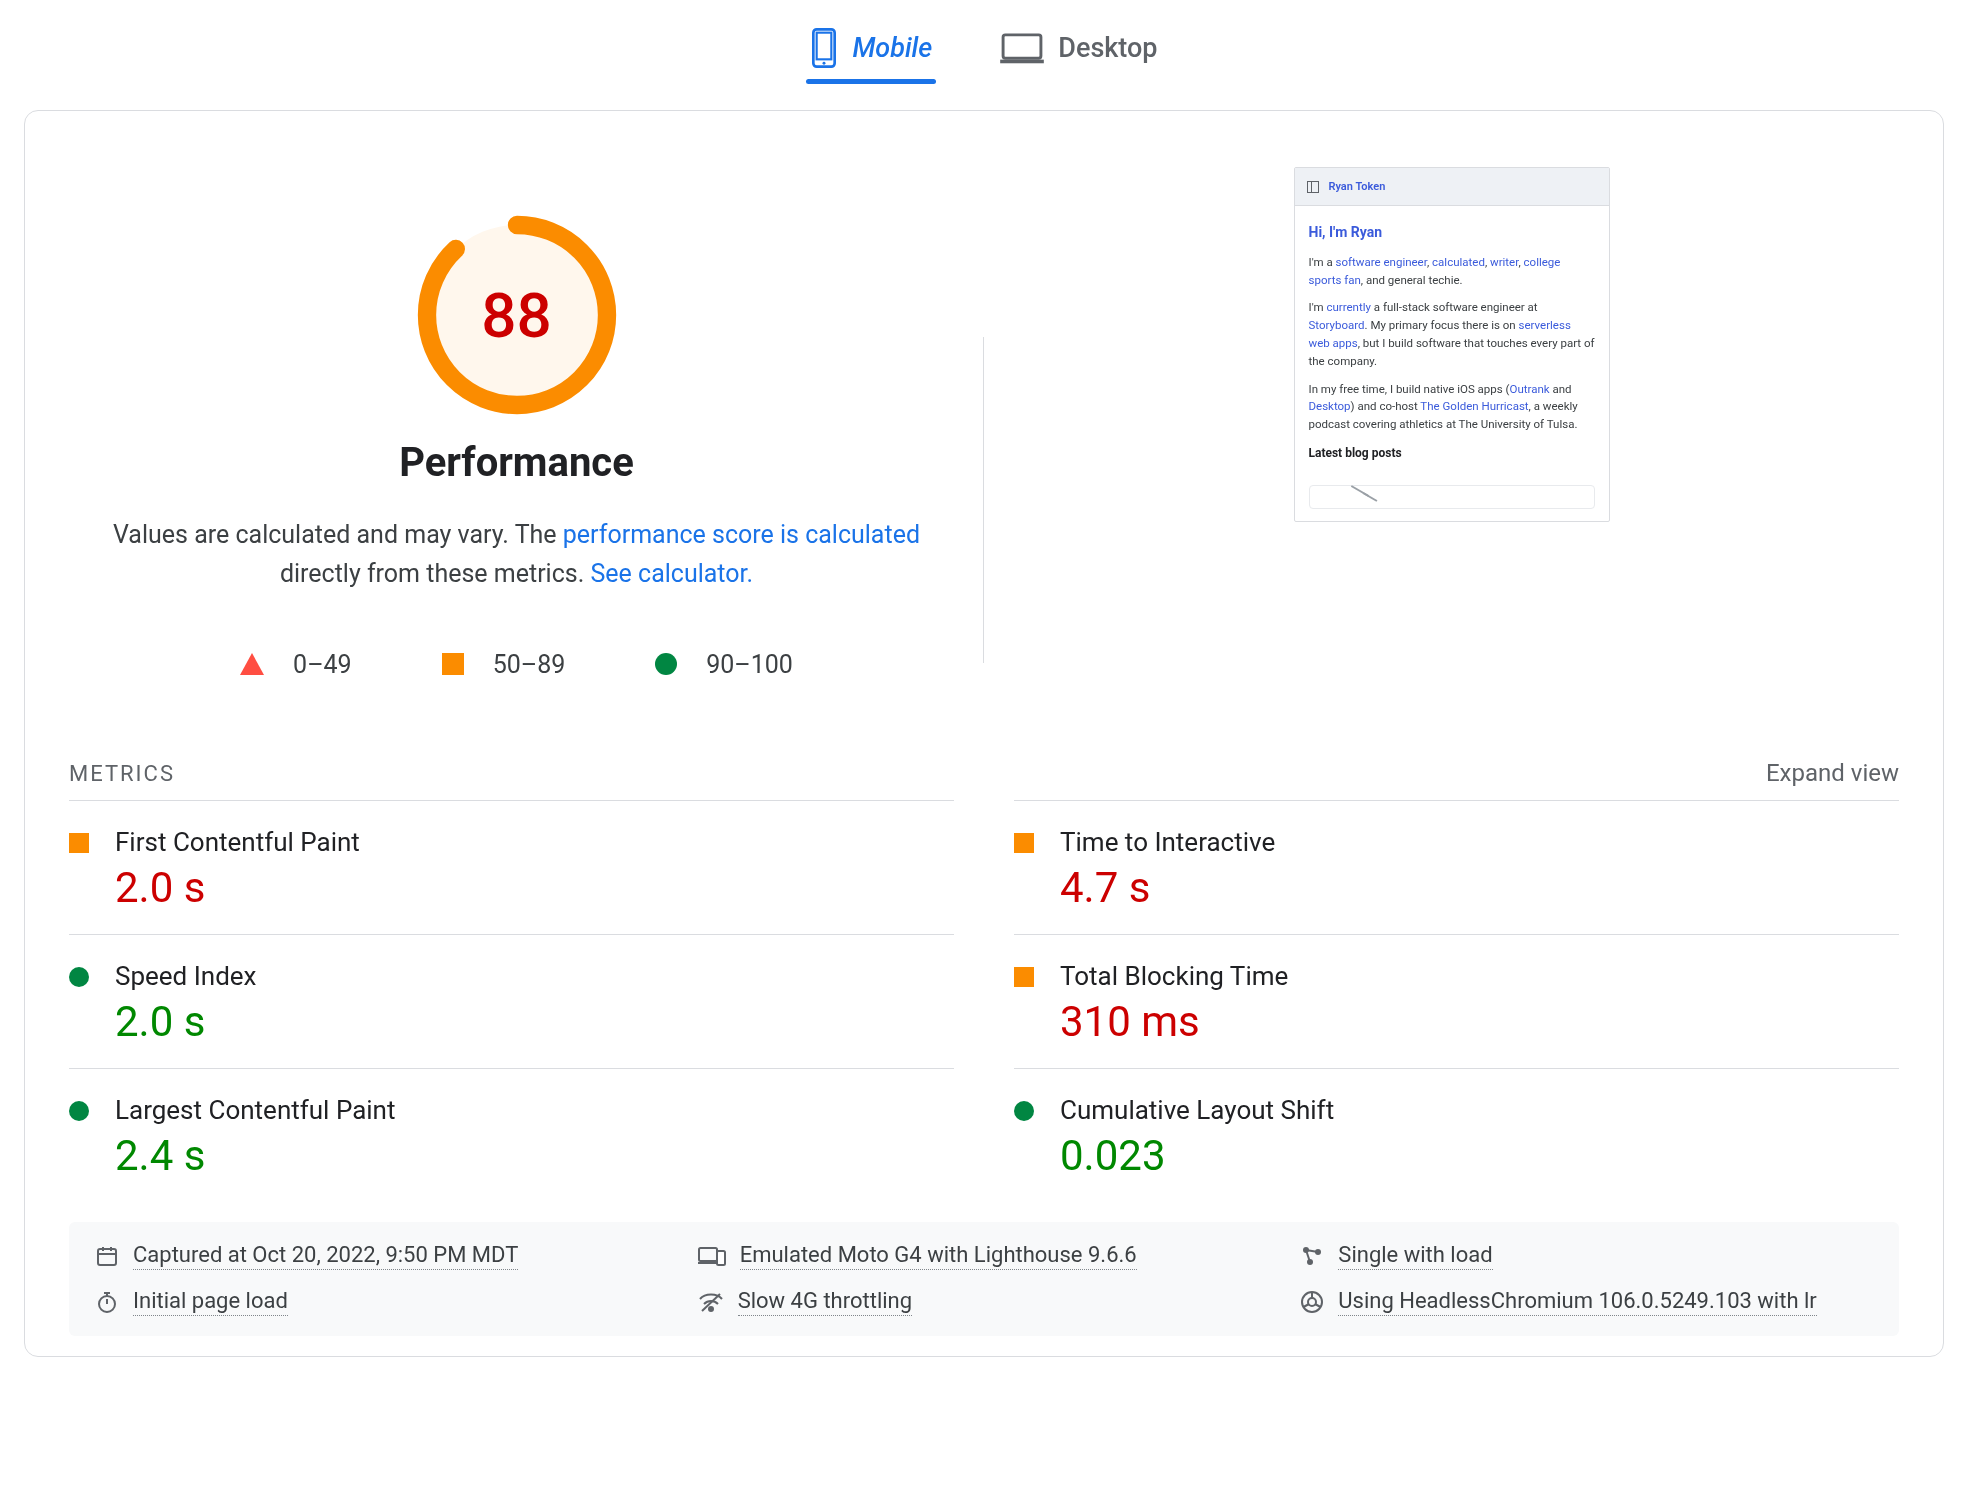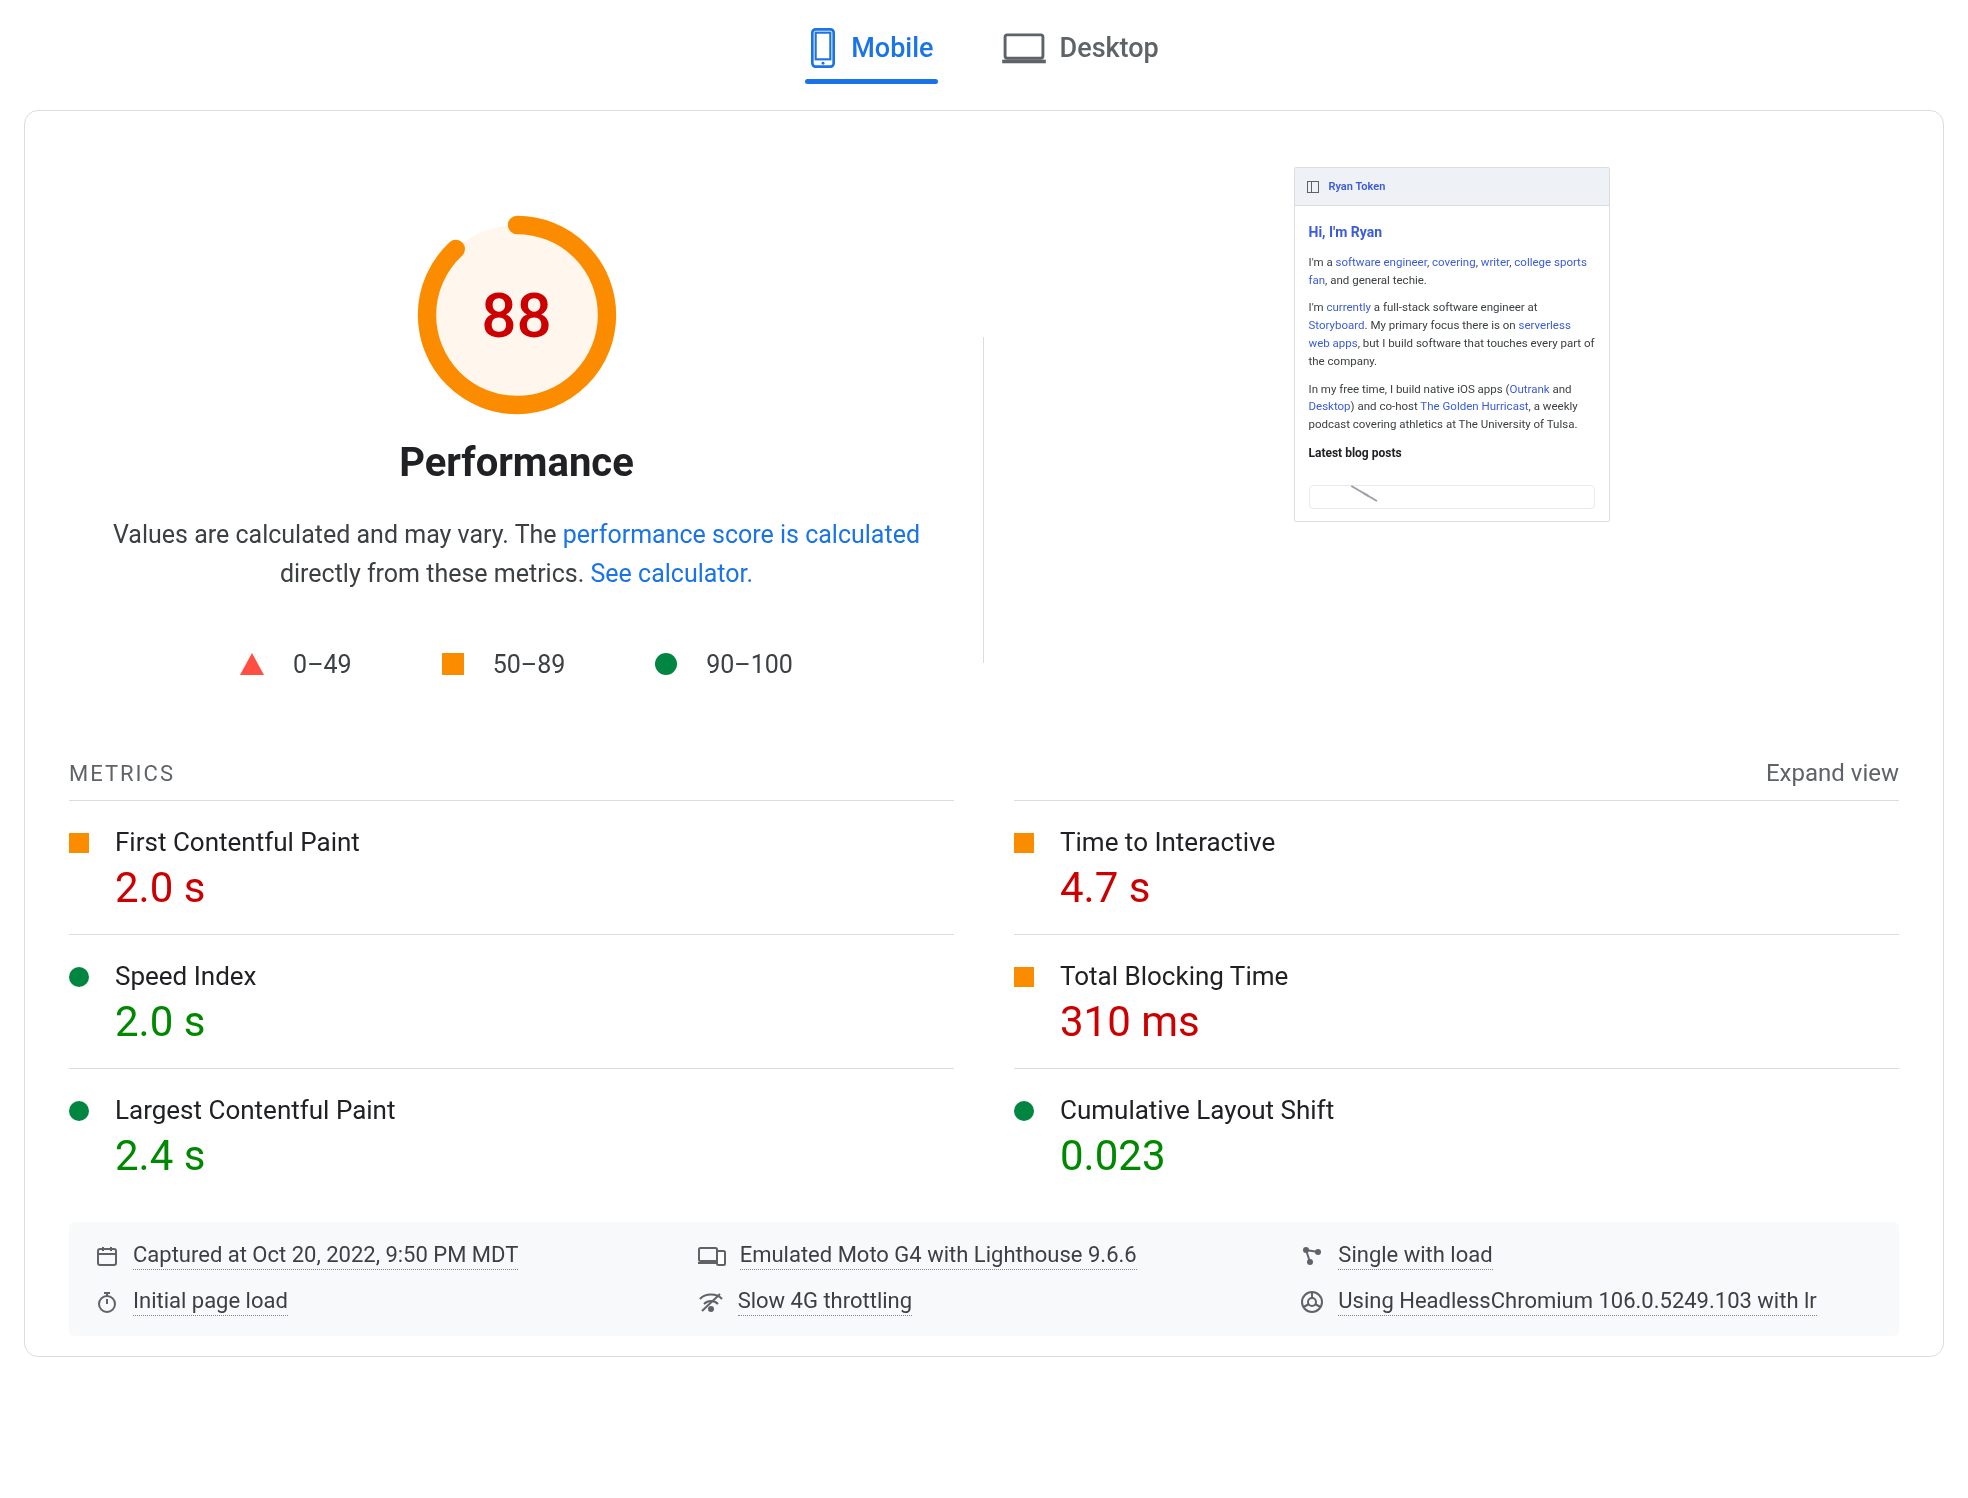--- a/index.html
+++ b/index.html
@@ -37,20 +37,21 @@
     gap: 14px;
     font-size: 27px;
     font-weight: 500;
     color: var(--grey-text);
     padding: 8px 4px 16px 4px;
     cursor: pointer;
     position: relative;
   }
   .tab.active {
     color: var(--blue);
+    font-style: italic;
   }
   .tab.active::after {
     content: "";
     position: absolute;
     left: 0; right: 0; bottom: 0;
     height: 5px;
     background: var(--blue);
     border-radius: 3px;
   }
   .tab svg { display: block; }
@@ -310,21 +311,21 @@
 
       <div class="preview-col">
         <div class="preview-card">
           <div class="pv-header">
             <span class="box-icon"></span>
             <span class="pv-name">Ryan Token</span>
           </div>
           <div class="pv-body">
             <h4>Hi, I'm Ryan</h4>
             <p>
-              <span>I'm a </span><a>software engineer</a><span>, </span><a>covering</a><span>, </span><a>writer</a><span>, </span><a>college sports fan</a><span>, and general techie.</span>
+              <span>I'm a </span><a>software engineer</a><span>, </span><a>calculated</a><span>, </span><a>writer</a><span>, </span><a>college sports fan</a><span>, and general techie.</span>
             </p>
             <p>
               <span>I'm </span><a>currently</a><span> a full-stack software engineer at </span><a>Storyboard</a><span>. My primary focus there is on </span><a>serverless web apps</a><span>, but I build software that touches every part of the company.</span>
             </p>
             <p>
               <span>In my free time, I build native iOS apps (</span><a>Outrank</a><span> and </span><a>Desktop</a><span>) and co-host </span><a>The Golden Hurricast</a><span>, a weekly podcast covering athletics at The University of Tulsa.</span>
             </p>
             <div class="pv-latest">Latest blog posts</div>
           </div>
           <div class="pv-art"></div>

